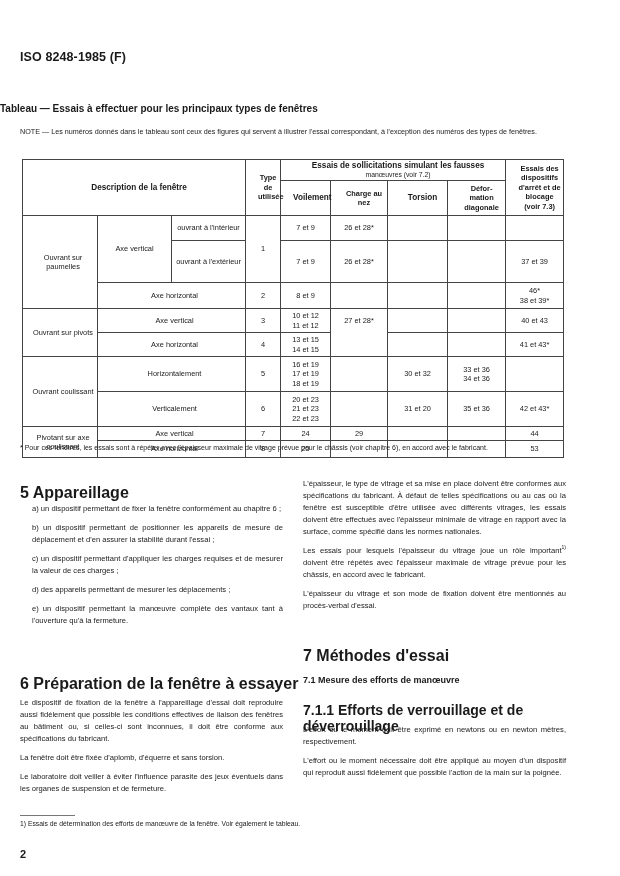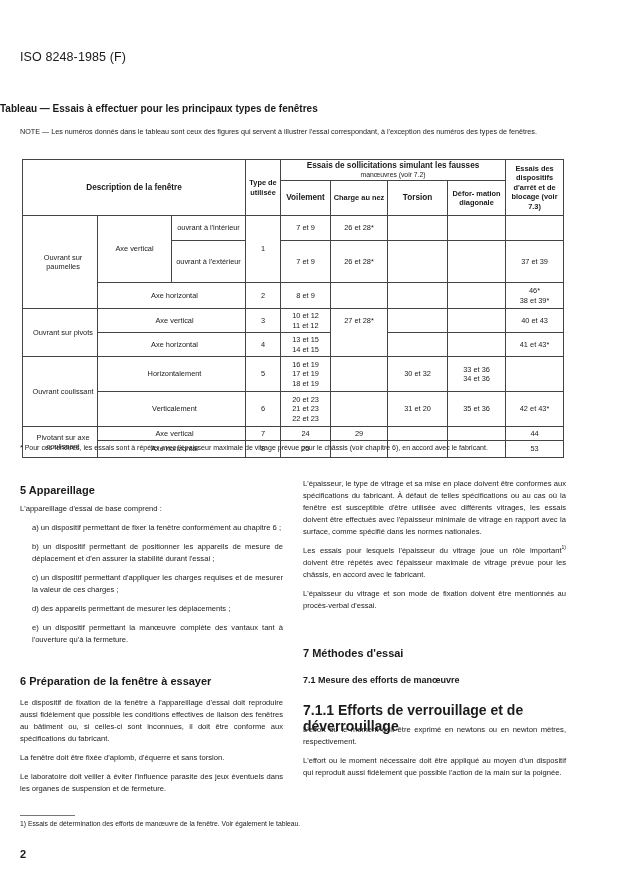--- a/index.html
+++ b/index.html
@@ -1,33 +1,33 @@
 <!DOCTYPE html>
 <html><head>
 <meta charset="utf-8">
 <style>
   html, body { margin: 0; padding: 0; background: #ffffff; }
   body { width: 620px; height: 876px; position: relative; overflow: hidden;
          font-family: "Liberation Sans", "DejaVu Sans", sans-serif; color: #1a1a1a; }
   .abs { position: absolute; }
-  .doc-id { left: 20px; top: 50px; font-size: 12.5px; font-weight: normal; letter-spacing: 0.1px; }
+  .doc-id { left: 20px; top: 50px; font-size: 12.5px; font-weight: bold; letter-spacing: 0.1px; }
   .table-title { left: 0; width: 620px; top: 103px; text-align: left; font-size: 10px; font-weight: bold; }
   .note { left: 20px; top: 126px; width: 545px; font-size: 7.2px; line-height: 11px; }
   table.tests { position: absolute; left: 22px; top: 159px; width: 541px; border-collapse: collapse;
                 font-size: 7.4px; table-layout: fixed; }
   table.tests td, table.tests th { border: 0.8px solid #444; padding: 0 2px; text-align: center; vertical-align: middle; font-weight: normal; line-height: 9.5px; }
-  table.tests thead th { font-weight: bold; }
+  table.tests thead th { font-weight: bold; padding-left: 12px; }
   table.tests { border: 1.4px solid #222; }
   .hd-main { font-size: 8.2px; }
   .hd-sub { font-size: 6.8px; font-weight: normal; }
   .left { text-align: left; padding-left: 8px !important; }
   .footnote-star { left: 20px; top: 442px; width: 570px; font-size: 7px; line-height: 11px; }
   .col { position: absolute; width: 263px; font-size: 7.6px; line-height: 12px; }
   .col p { margin: 0 0 7px 0; text-align: justify; }
-  h2.sec { font-size: 11px; font-weight: bold; margin: 0; position: absolute; }
+  h2.sec { font-size: 16px; font-weight: bold; margin: 0; position: absolute; }
   h3.sub { font-size: 9px; font-weight: bold; margin: 0; position: absolute; }
   .list-item { padding-left: 12px; }
   .fn-rule { left: 20px; top: 815px; width: 55px; border-top: 0.8px solid #777; }
   .fn1 { left: 20px; top: 820px; font-size: 6.8px; }
   .page-num { left: 20px; top: 848px; font-size: 11px; font-weight: bold; }
   sup { font-size: 5px; vertical-align: super; line-height: 0; }
 </style>
 </head>
 <body>
 
@@ -169,21 +169,20 @@
       <td></td>
       <td>53</td>
     </tr>
   </tbody>
 </table>
 
 <div class="abs footnote-star">* Pour ces fenêtres, les essais sont à répéter avec l'épaisseur maximale de vitrage prévue pour le châssis (voir chapitre 6), en accord avec le fabricant.</div>
 
 <h2 class="sec" style="left:20px;top:484px">5   Appareillage</h2>
 <div class="col" style="left:20px;top:503px">
-  <p>L'appareillage d'essai de base comprend :</p>
   <p class="list-item">a)   un dispositif permettant de fixer la fenêtre conformément au chapitre 6 ;</p>
   <p class="list-item">b)   un dispositif permettant de positionner les appareils de mesure de déplacement et d'en assurer la stabilité durant l'essai ;</p>
   <p class="list-item">c)   un dispositif permettant d'appliquer les charges requises et de mesurer la valeur de ces charges ;</p>
   <p class="list-item">d)   des appareils permettant de mesurer les déplacements ;</p>
   <p class="list-item">e)   un dispositif permettant la manœuvre complète des vantaux tant à l'ouverture qu'à la fermeture.</p>
 </div>
 
 <h2 class="sec" style="left:20px;top:675px">6   Préparation de la fenêtre à essayer</h2>
 <div class="col" style="left:20px;top:697px">
   <p>Le dispositif de fixation de la fenêtre à l'appareillage d'essai doit reproduire aussi fidèlement que possible les conditions effectives de liaison des fenêtres au bâtiment ou, si celles-ci sont inconnues, il doit être conforme aux spécifications du fabricant.</p>

